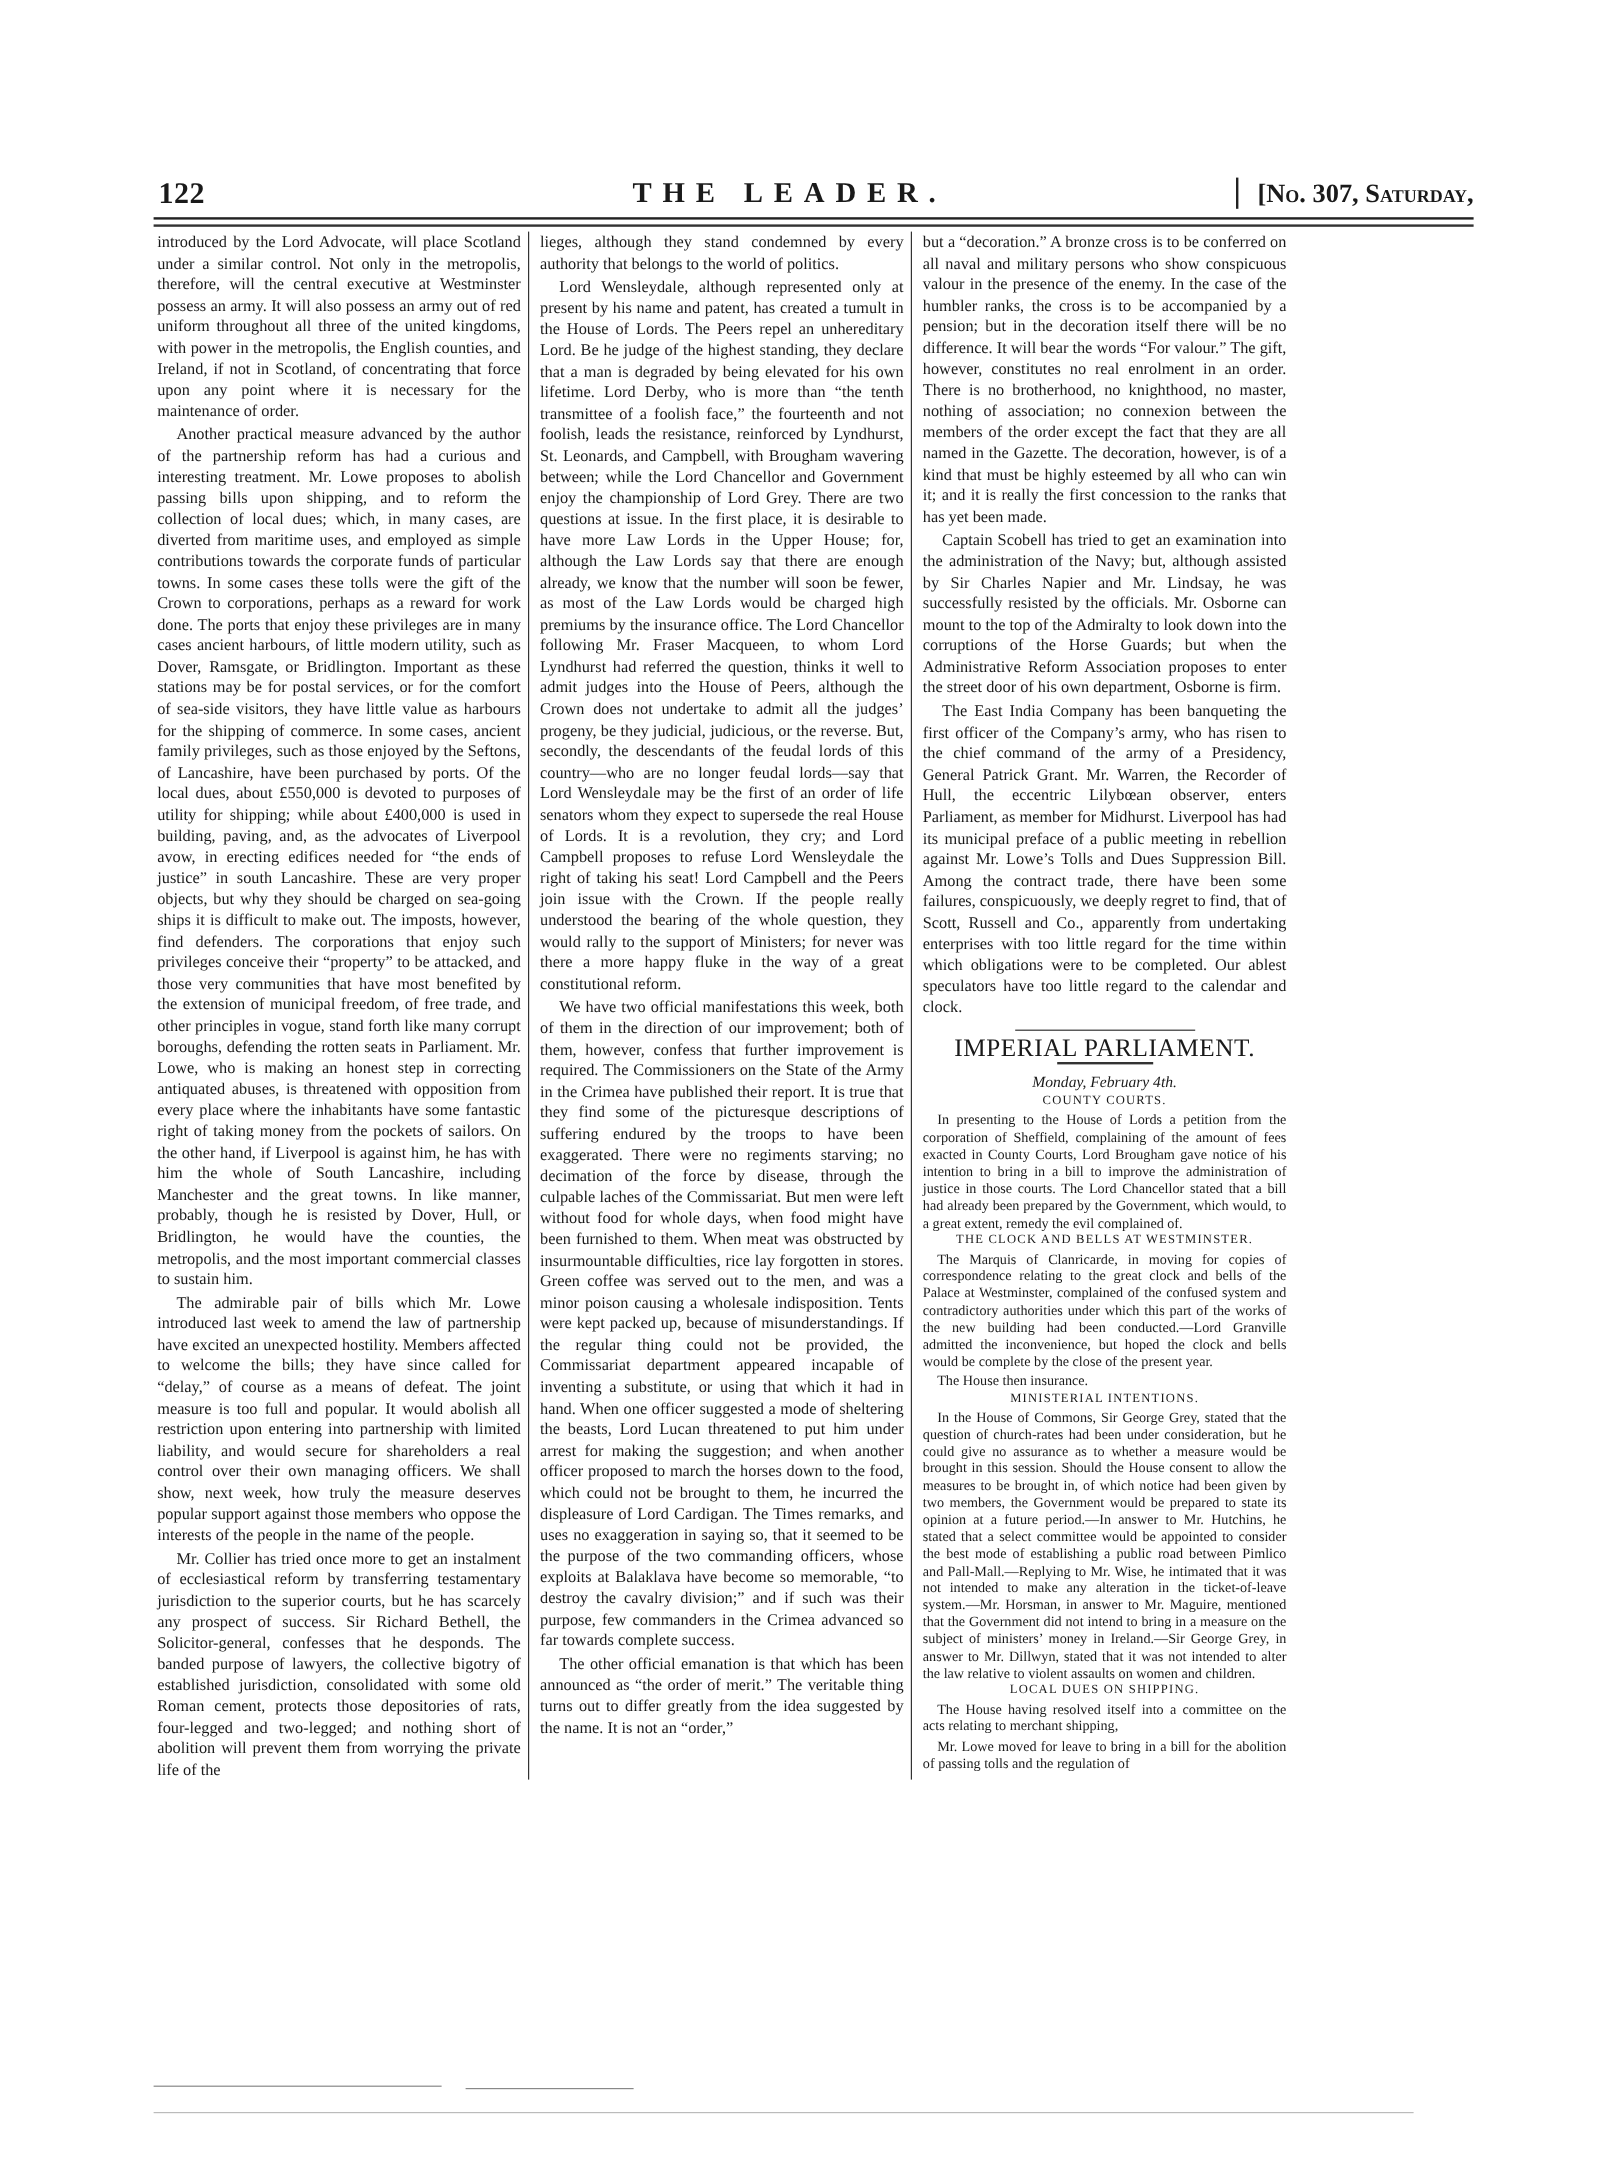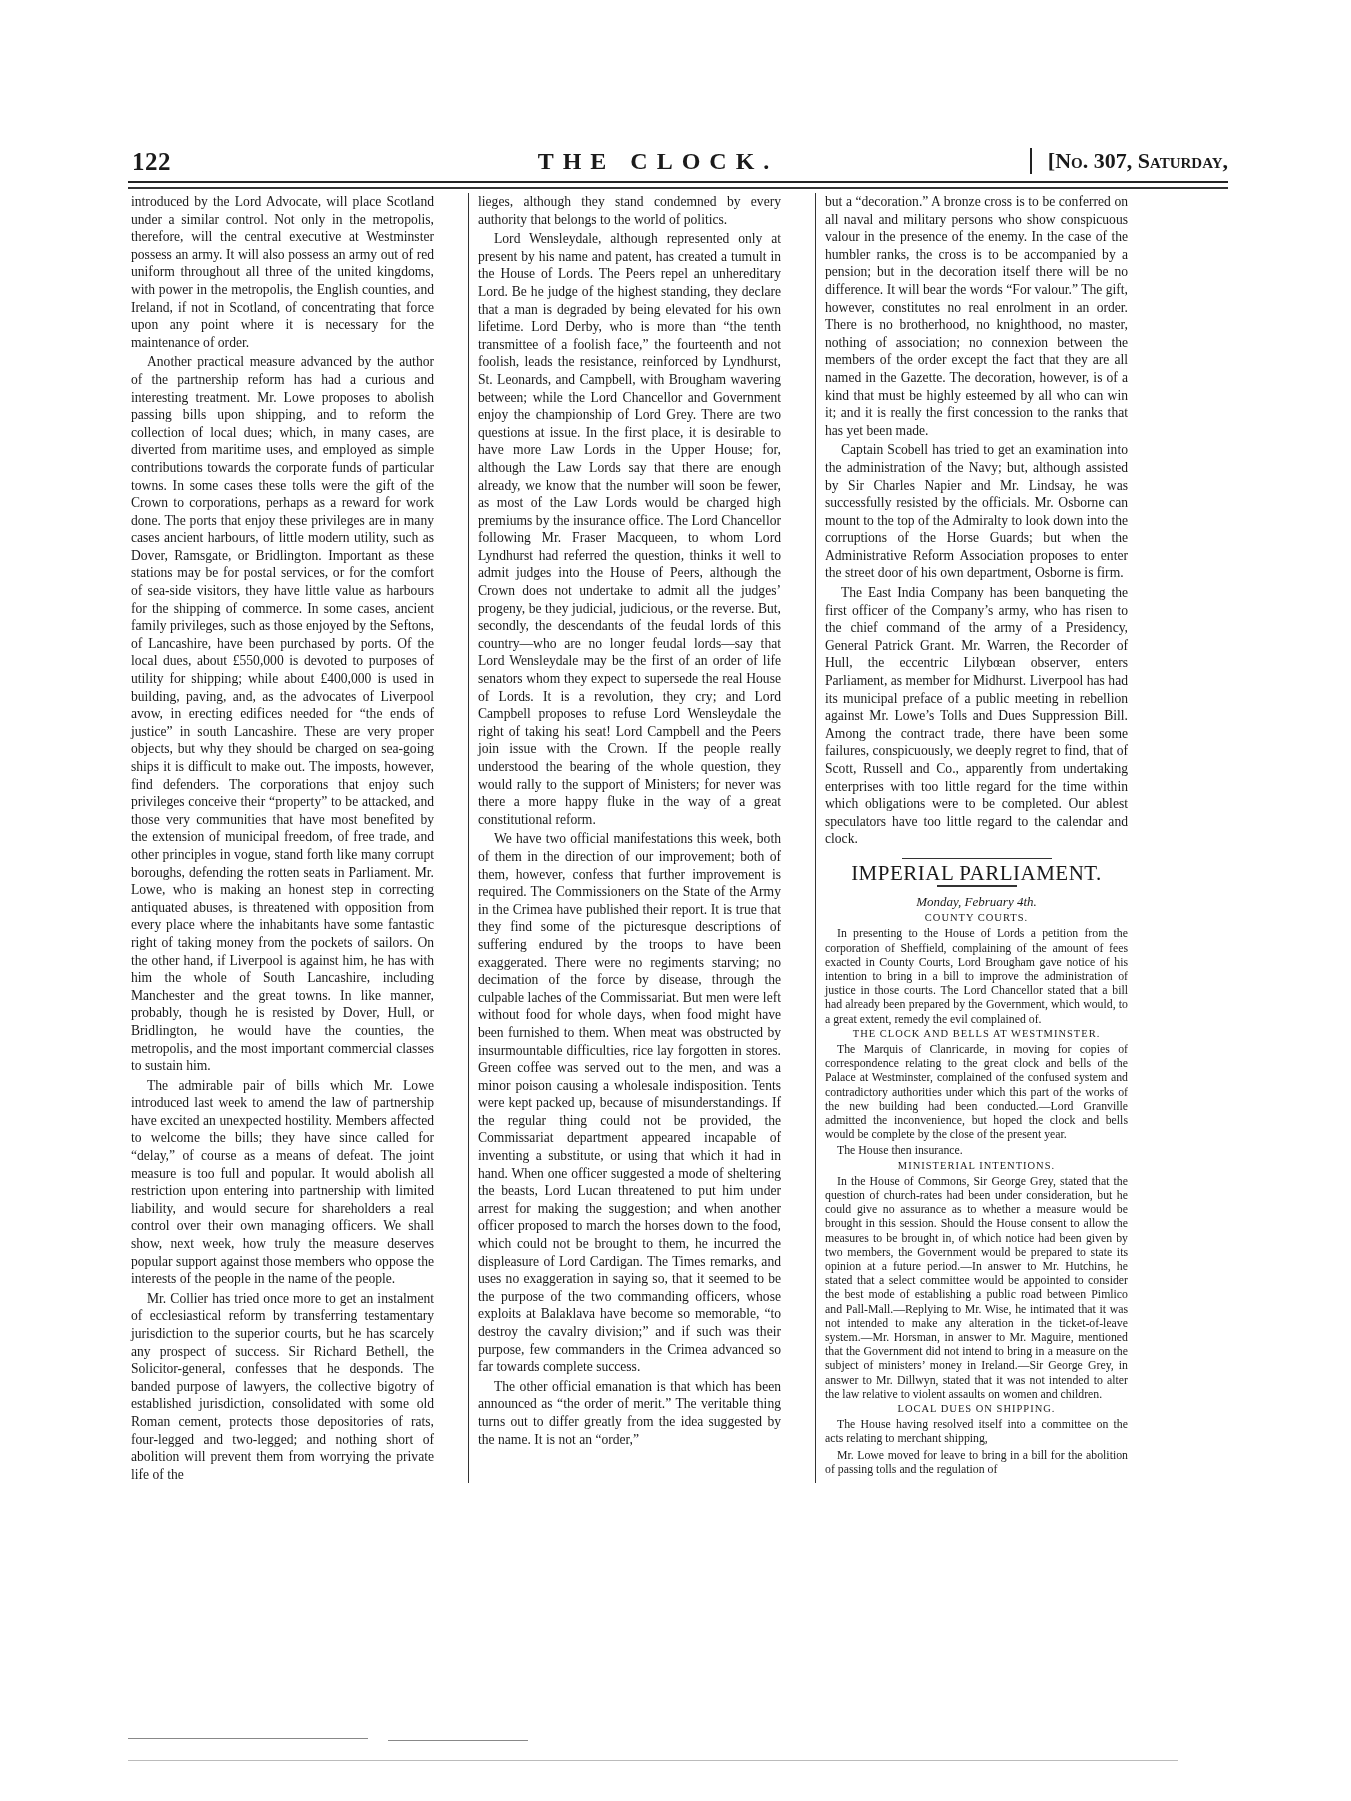--- a/index.html
+++ b/index.html
@@ -3,21 +3,21 @@
 <meta charset="utf-8">
 <style>
   html, body { margin:0; padding:0; background:#ffffff; }
   body { width:1351px; height:1801px; position:relative; overflow:hidden; font-family:"Liberation Serif","DejaVu Serif",serif; color:#1a1a1a; }
   .page { position:absolute; left:128px; top:148px; width:1100px; }
   .masthead { position:relative; height:32px; }
   .page-num { position:absolute; left:4px; top:0; font-size:25px; font-weight:bold; letter-spacing:0.5px; }
   .title { position:absolute; left:330px; width:400px; top:0; text-align:center; font-size:24px; font-weight:bold; letter-spacing:9px; }
   .issue { position:absolute; right:0; top:0; font-size:22px; font-weight:bold; font-variant:small-caps; border-left:2px solid #222; padding-left:16px; }
   .rule { height:4px; border-top:2px solid #222; border-bottom:2px solid #333; margin-top:1px; }
-  .cols { position:relative; display:flex; margin-top:4px;gap:28px; }
+  .cols { position:relative; display:flex; margin-top:4px; }
   .col { width:303px; font-size:13.6px; line-height:17.6px; text-align:justify; padding:0 3px; }
   .col + .col { border-left:1px solid #333; padding-left:9px; margin-left:3px; }
   .col p { margin:0; text-indent:16px; }
   .col p.first { text-indent:0; }
   .col p + p { margin-top:2px; }
   .right-small { font-size:11.8px; line-height:14.2px; }
   .right-small p { text-indent:12px; }
   .section-rule { width:150px; margin:10px auto 6px; border-top:1px solid #333; }
   .section-title { text-align:center; font-size:21px; letter-spacing:0.5px; margin:2px 0 2px; }
   .title-underline { width:80px; margin:0 auto 6px; border-top:2px solid #333; }
@@ -25,21 +25,21 @@
   .subhead { text-align:center; font-size:10.5px; letter-spacing:1px; font-variant:small-caps; margin:1px 0; }
   .specks { position:absolute; left:128px; top:1730px; width:1100px; height:40px; }
   .specks div { position:absolute; height:1px; background:#888; }
 </style>
 </head>
 <body>
 
 <div class="page">
   <div class="masthead">
     <span class="page-num">122</span>
-    <span class="title">THE CLOCK.</span>
+    <span class="title">THE LEADER.</span>
     <span class="issue">[No. 307, Saturday,</span>
   </div>
   <div class="rule"></div>
 
   <div class="cols">
     <div class="col">
       <p class="first">introduced by the Lord Advocate, will place Scotland under a similar control. Not only in the metropolis, therefore, will the central executive at Westminster possess an army. It will also possess an army out of red uniform throughout all three of the united kingdoms, with power in the metropolis, the English counties, and Ireland, if not in Scotland, of concentrating that force upon any point where it is necessary for the maintenance of order.</p>
       <p>Another practical measure advanced by the author of the partnership reform has had a curious and interesting treatment. Mr. Lowe proposes to abolish passing bills upon shipping, and to reform the collection of local dues; which, in many cases, are diverted from maritime uses, and employed as simple contributions towards the corporate funds of particular towns. In some cases these tolls were the gift of the Crown to corporations, perhaps as a reward for work done. The ports that enjoy these privileges are in many cases ancient harbours, of little modern utility, such as Dover, Ramsgate, or Bridlington. Important as these stations may be for postal services, or for the comfort of sea-side visitors, they have little value as harbours for the shipping of commerce. In some cases, ancient family privileges, such as those enjoyed by the Seftons, of Lancashire, have been purchased by ports. Of the local dues, about £550,000 is devoted to purposes of utility for shipping; while about £400,000 is used in building, paving, and, as the advocates of Liverpool avow, in erecting edifices needed for “the ends of justice” in south Lancashire. These are very proper objects, but why they should be charged on sea-going ships it is difficult to make out. The imposts, however, find defenders. The corporations that enjoy such privileges conceive their “property” to be attacked, and those very communities that have most benefited by the extension of municipal freedom, of free trade, and other principles in vogue, stand forth like many corrupt boroughs, defending the rotten seats in Parliament. Mr. Lowe, who is making an honest step in correcting antiquated abuses, is threatened with opposition from every place where the inhabitants have some fantastic right of taking money from the pockets of sailors. On the other hand, if Liverpool is against him, he has with him the whole of South Lancashire, including Manchester and the great towns. In like manner, probably, though he is resisted by Dover, Hull, or Bridlington, he would have the counties, the metropolis, and the most important commercial classes to sustain him.</p>
       <p>The admirable pair of bills which Mr. Lowe introduced last week to amend the law of partnership have excited an unexpected hostility. Members affected to welcome the bills; they have since called for “delay,” of course as a means of defeat. The joint measure is too full and popular. It would abolish all restriction upon entering into partnership with limited liability, and would secure for shareholders a real control over their own managing officers. We shall show, next week, how truly the measure deserves popular support against those members who oppose the interests of the people in the name of the people.</p>
       <p>Mr. Collier has tried once more to get an instalment of ecclesiastical reform by transferring testamentary jurisdiction to the superior courts, but he has scarcely any prospect of success. Sir Richard Bethell, the Solicitor-general, confesses that he desponds. The banded purpose of lawyers, the collective bigotry of established jurisdiction, consolidated with some old Roman cement, protects those depositories of rats, four-legged and two-legged; and nothing short of abolition will prevent them from worrying the private life of the</p>

